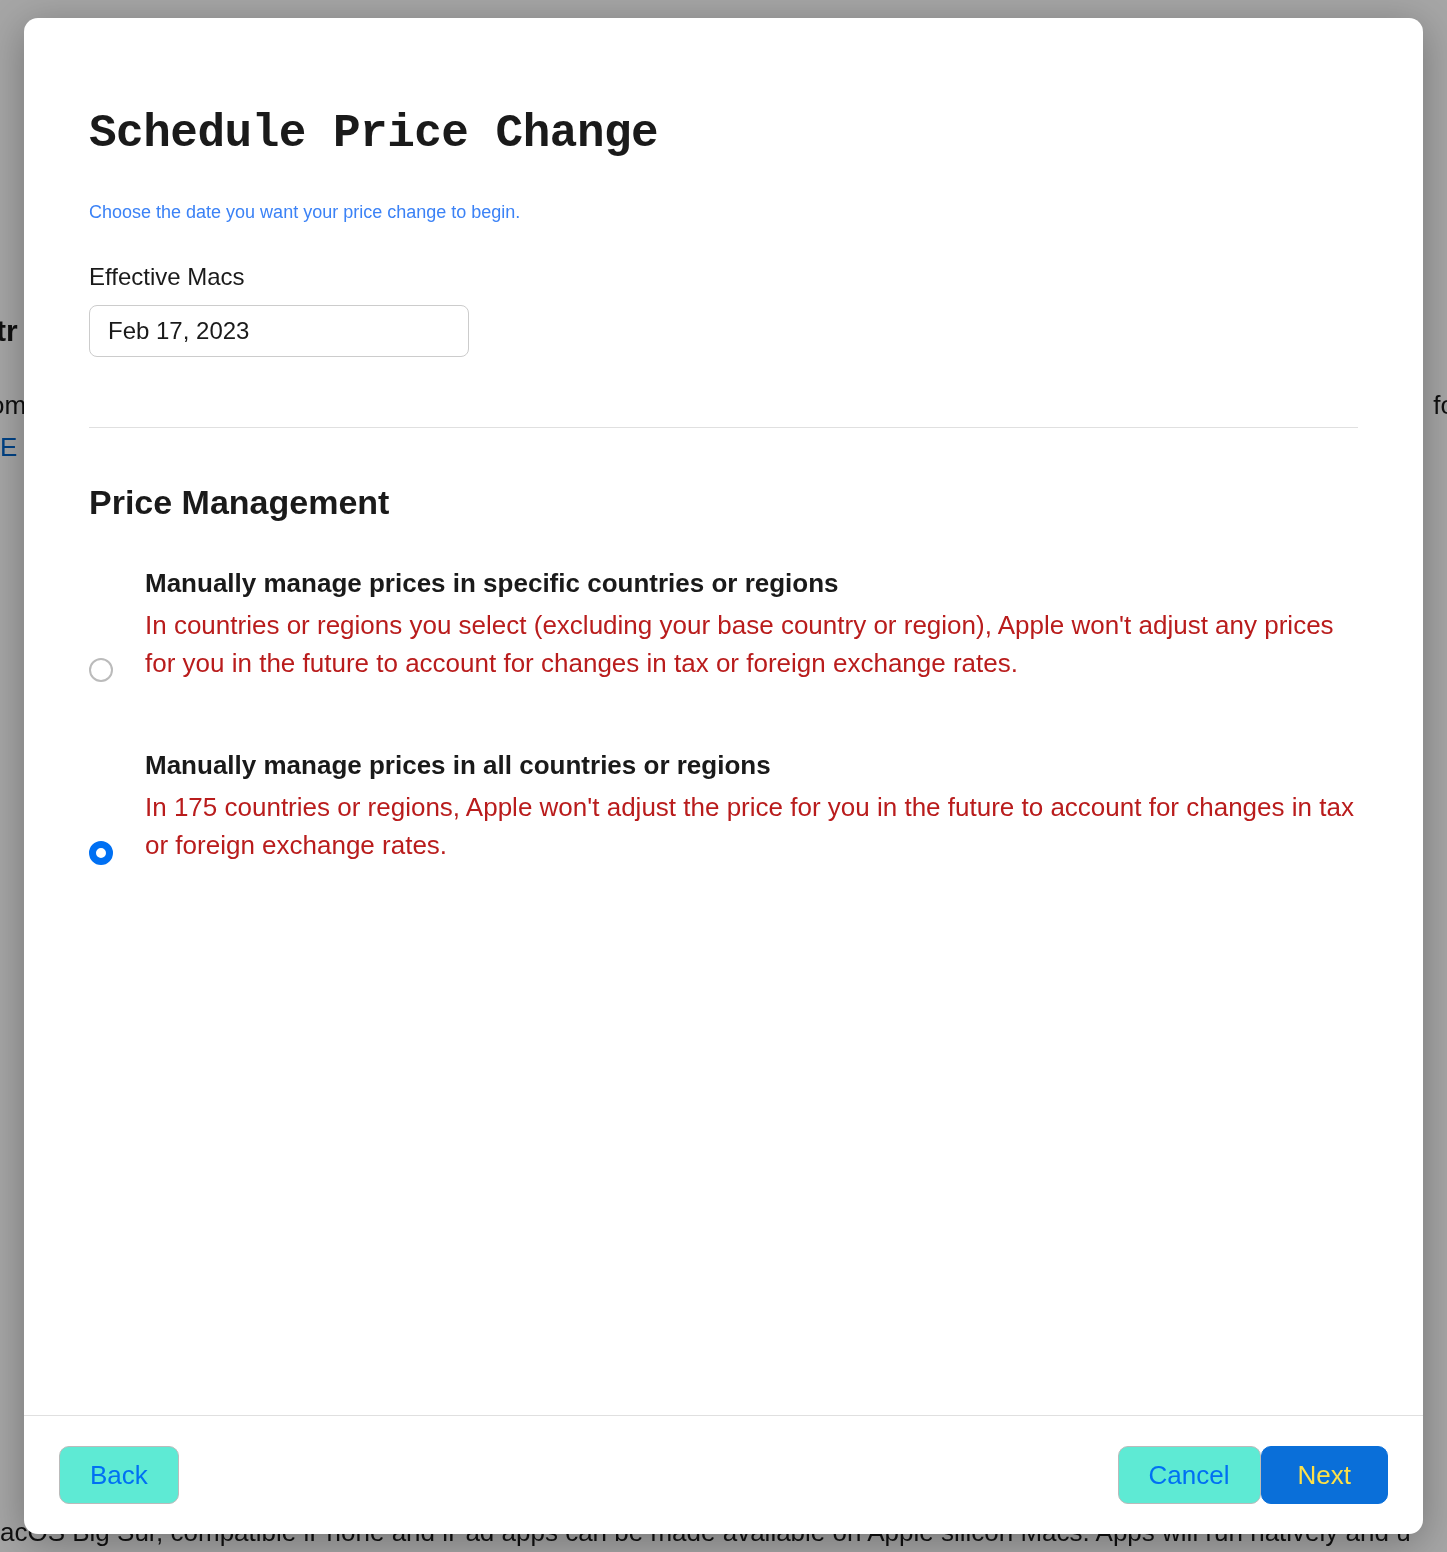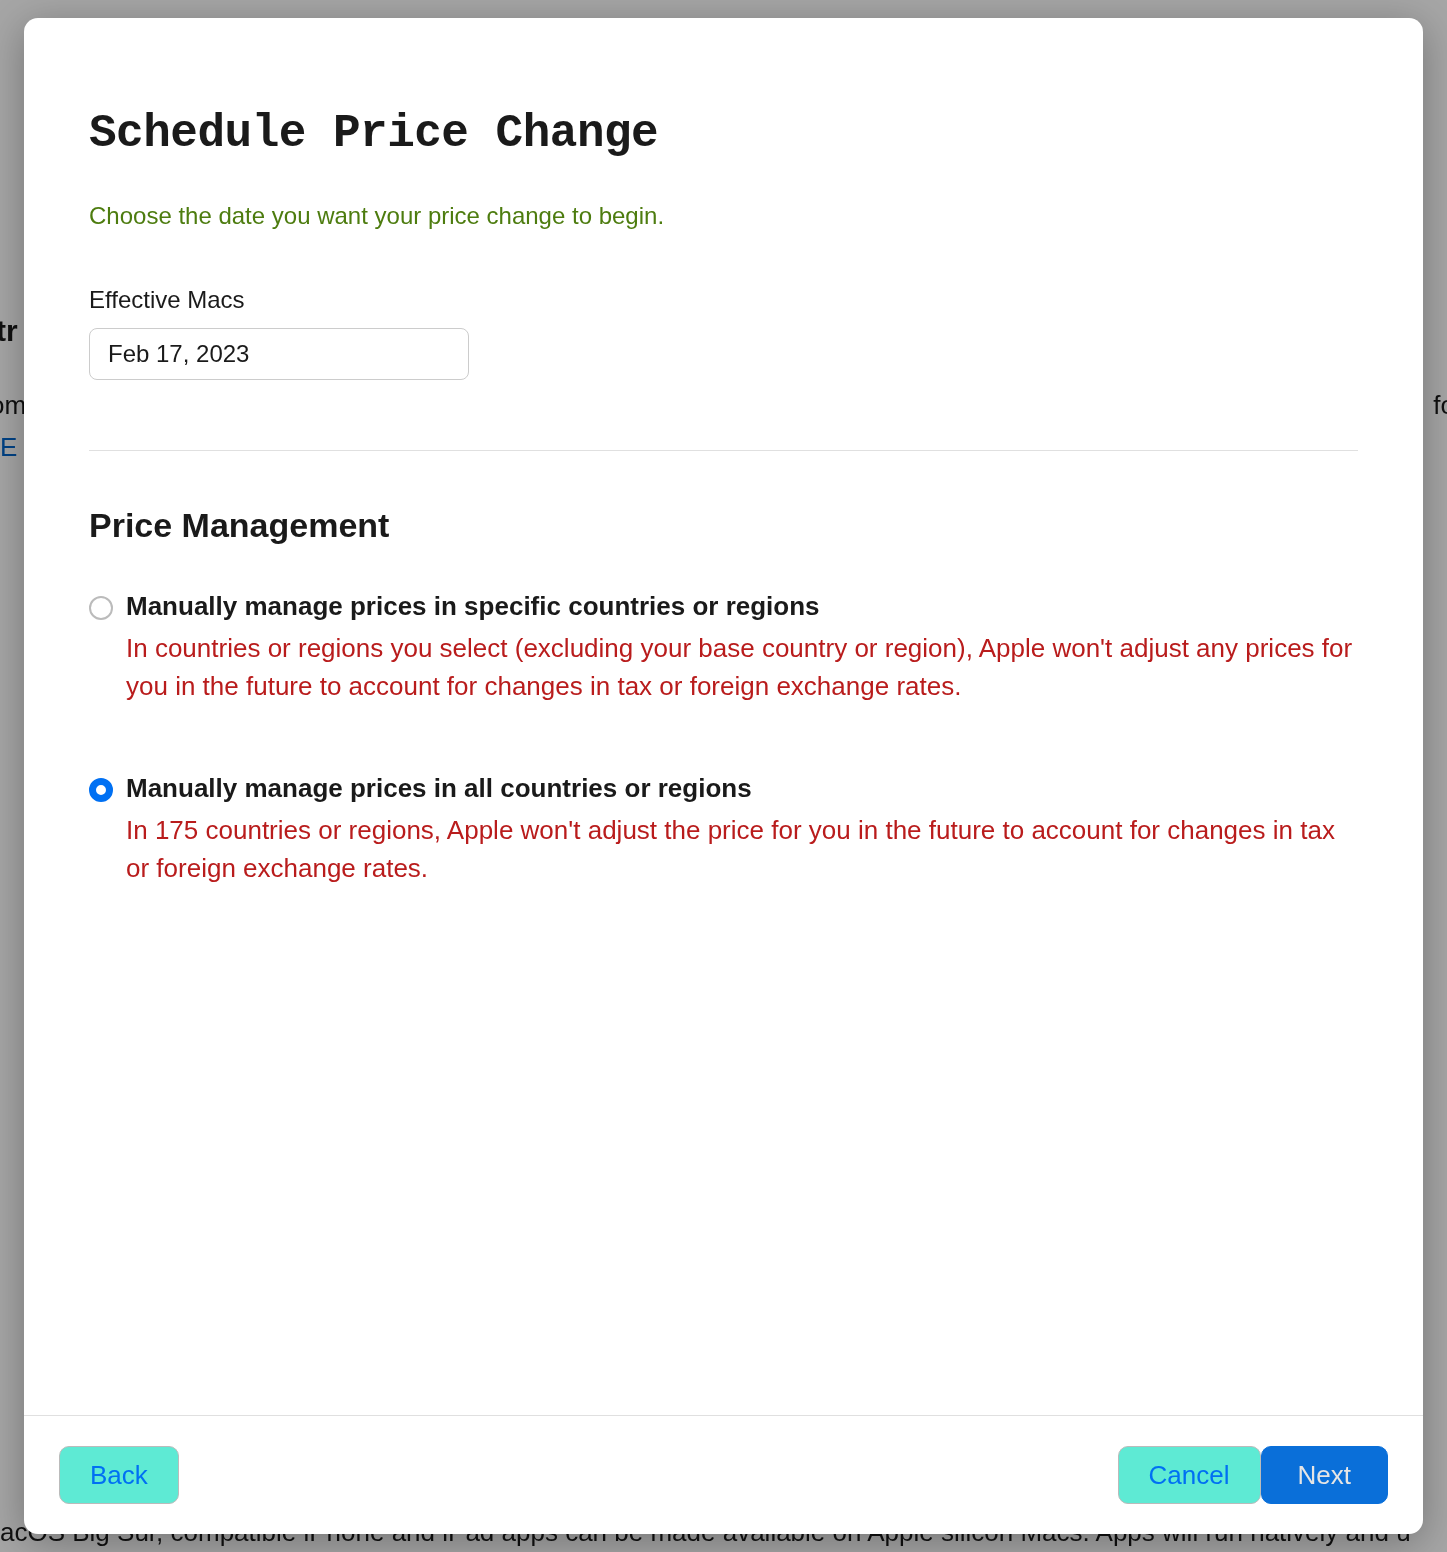--- a/index.html
+++ b/index.html
@@ -58,23 +58,23 @@
     }
     .modal-title {
       font-size: 46px;
       font-weight: 700;
       color: #1a1a1a;
       margin-bottom: 42px;
       letter-spacing: -0.5px;
       font-family: Liberation Mono, monospace;
     }
     .modal-subtitle {
-      font-size: 24px;
-      color: #4d7c0f;
-      margin-bottom: 56px;
+      font-size: 18px;
+      color: #3b82f6;
+      margin-bottom: 40px;
     }
     .field-label {
       font-size: 24px;
       color: #1a1a1a;
       font-weight: 400;
       margin-bottom: 14px;
       display: block;
     }
     .date-input {
       width: 380px;
@@ -93,22 +93,22 @@
       margin: 70px 0 55px 0;
     }
     .section-title {
       font-size: 34px;
       font-weight: 700;
       color: #1a1a1a;
       margin-bottom: 46px;
     }
     .radio-option {
       display: flex;
-      align-items: flex-start;
-      gap: 13px;
+      align-items: flex-end;
+      gap: 32px;
       margin-bottom: 68px;
     }
     .radio-input-wrapper {
       flex-shrink: 0;
       width: 24px;
       height: 24px;
       margin-top: 5px;
       position: relative;
     }
     .radio-circle {
@@ -160,21 +160,21 @@
       justify-content: center;
     }
     .btn-secondary {
       background: #5eead4;
       border: 1.5px solid #bbb;
       color: #0070f3;
     }
     .btn-primary {
       background: #0a6fd9;
       border: 1.5px solid #0a6fd9;
-      color: #e5e5e5;
+      color: #fde047;
       padding: 0 36px;
     }
   </style>
 </head>
 <body>
 
 <div class="background-content">
   <div class="bg-text-fragment" style="top:390px; left:-10px;">om</div>
   <div class="bg-text-fragment" style="top:314px; left:-4px; font-weight:700; font-size:30px;">tr</div>
   <div class="bg-text-fragment" style="top:390px; right:-8px;">fo</div>

